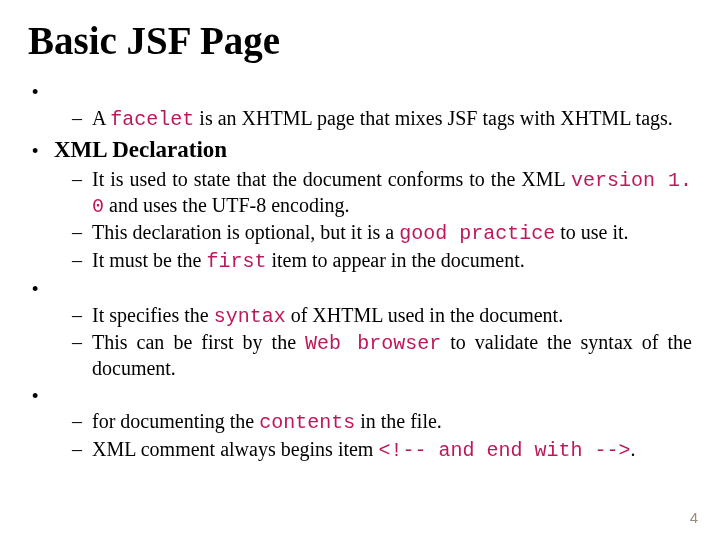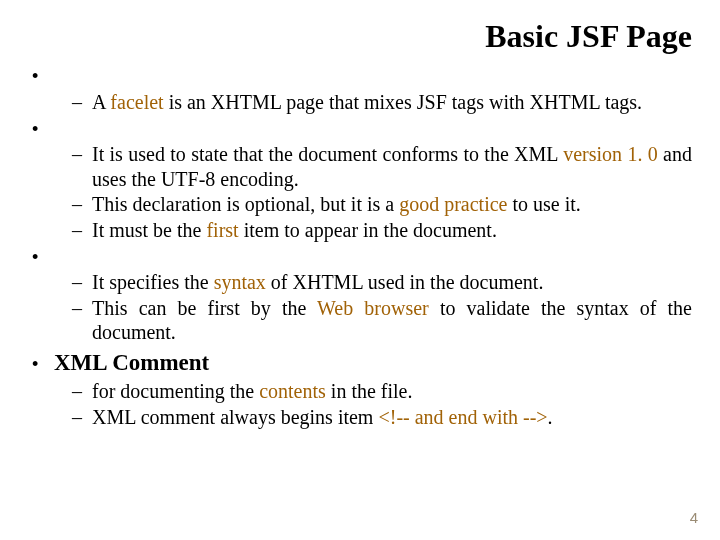--- a/index.html
+++ b/index.html
@@ -6,24 +6,24 @@
   body {
     width: 720px;
     height: 540px;
     background: #ffffff;
     font-family: "Times New Roman", Times, serif;
     color: #000;
     padding: 18px 28px 0 28px;
     position: relative;
   }
   .title {
-    text-align: right;
-    font-size: 32px;
+    text-align: left;
+    font-size: 39px;
     font-weight: bold;
-    margin-bottom: 10px;
+    margin-bottom: 18px;
   }
   ul.level1 {
     list-style: none;
     padding-left: 4px;
   }
   ul.level1 > li {
     margin-bottom: 2px;
   }
   .bullet1 {
     display: flex;
@@ -54,21 +54,21 @@
     margin-bottom: 1px;
   }
   ul.level2 > li .marker2 {
     width: 20px;
     flex-shrink: 0;
     font-weight: normal;
   }
   ul.level2 > li .body {
     flex: 1;
   }
-  .hl { color: #a16207; }
+  .hl { color: #be185d; font-family: Liberation Mono, monospace; }
   .pagenum {
     position: absolute;
     bottom: 14px;
     right: 22px;
     font-size: 15px;
     color: #9a8c75;
     font-family: Arial, sans-serif;
   }
 </style>
 </head>
@@ -86,20 +86,21 @@
       <li>
         <span class="marker2">–</span>
         <span class="body"><span>A </span><span class="hl">facelet</span><span> is an XHTML page that mixes JSF tags with XHTML tags.</span></span>
       </li>
     </ul>
   </li>
 
   <li>
     <div class="bullet1">
       <span class="marker">•</span>
+      <span>XML Declaration</span>
     </div>
     <ul class="level2">
       <li>
         <span class="marker2">–</span>
         <span class="body"><span>It is used to state that the document conforms to the XML </span><span class="hl">version 1. 0</span><span> and uses the UTF-8 encoding.</span></span>
       </li>
       <li>
         <span class="marker2">–</span>
         <span class="body"><span>This declaration is optional, but it is a </span><span class="hl">good practice</span><span> to use it.</span></span>
       </li>
@@ -122,21 +123,20 @@
       <li>
         <span class="marker2">–</span>
         <span class="body"><span>This can be first by the </span><span class="hl">Web browser</span><span> to validate the syntax of the document.</span></span>
       </li>
     </ul>
   </li>
 
   <li>
     <div class="bullet1">
       <span class="marker">•</span>
-      <span>XML Comment</span>
     </div>
     <ul class="level2">
       <li>
         <span class="marker2">–</span>
         <span class="body"><span>for documenting the </span><span class="hl">contents</span><span> in the file.</span></span>
       </li>
       <li>
         <span class="marker2">–</span>
         <span class="body"><span>XML comment always begins item </span><span class="hl">&lt;!-- and end with --&gt;</span><span>.</span></span>
       </li>

